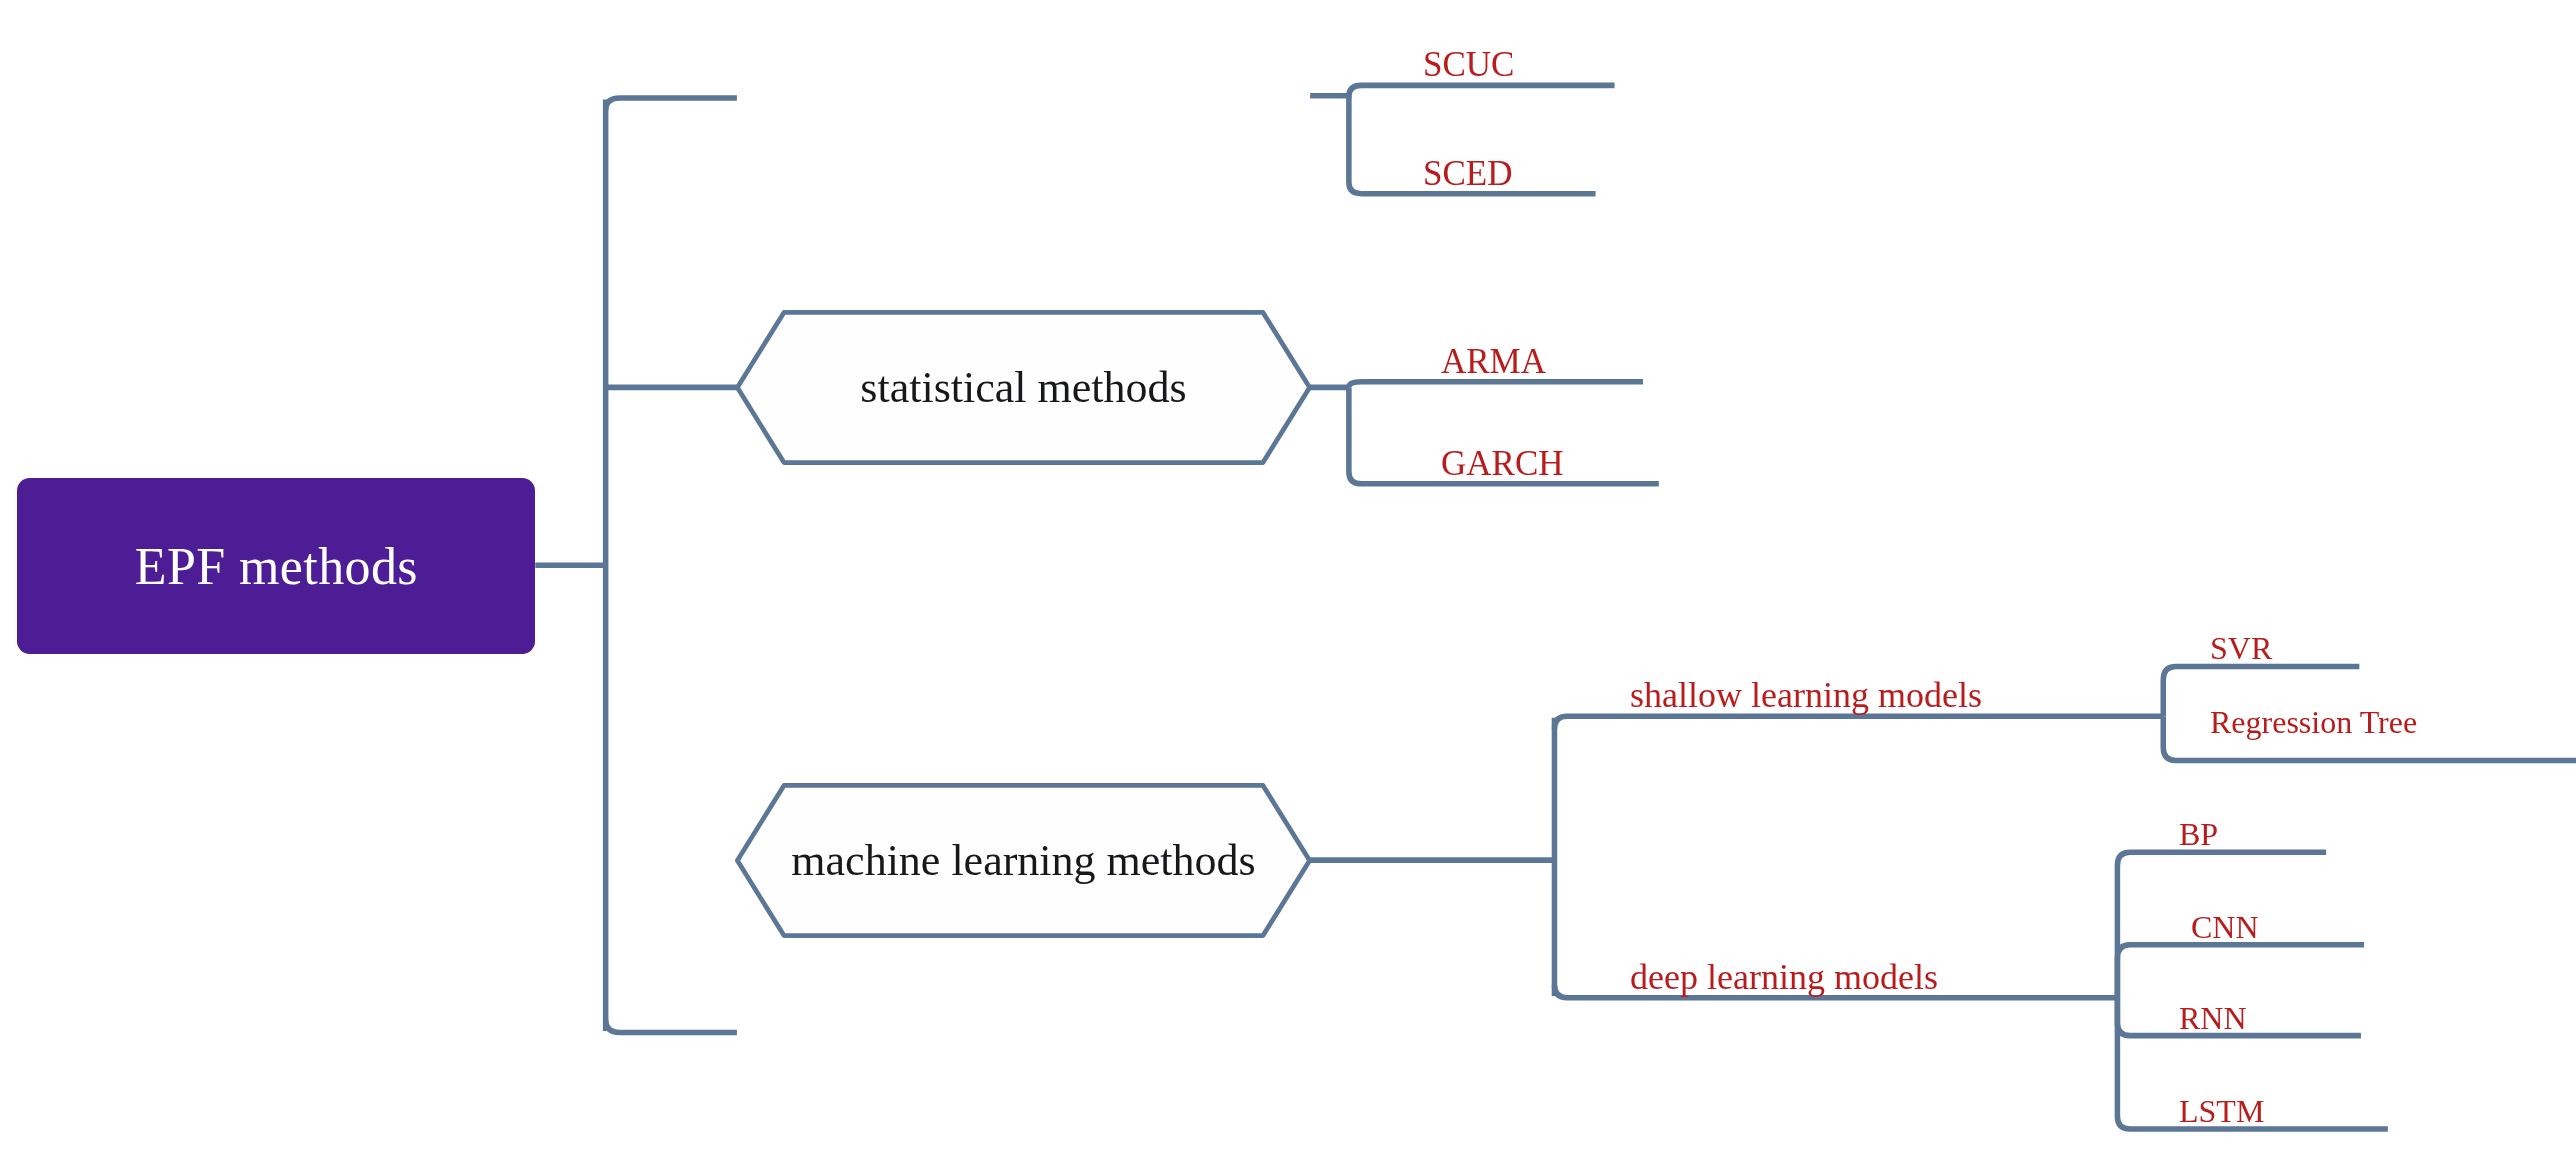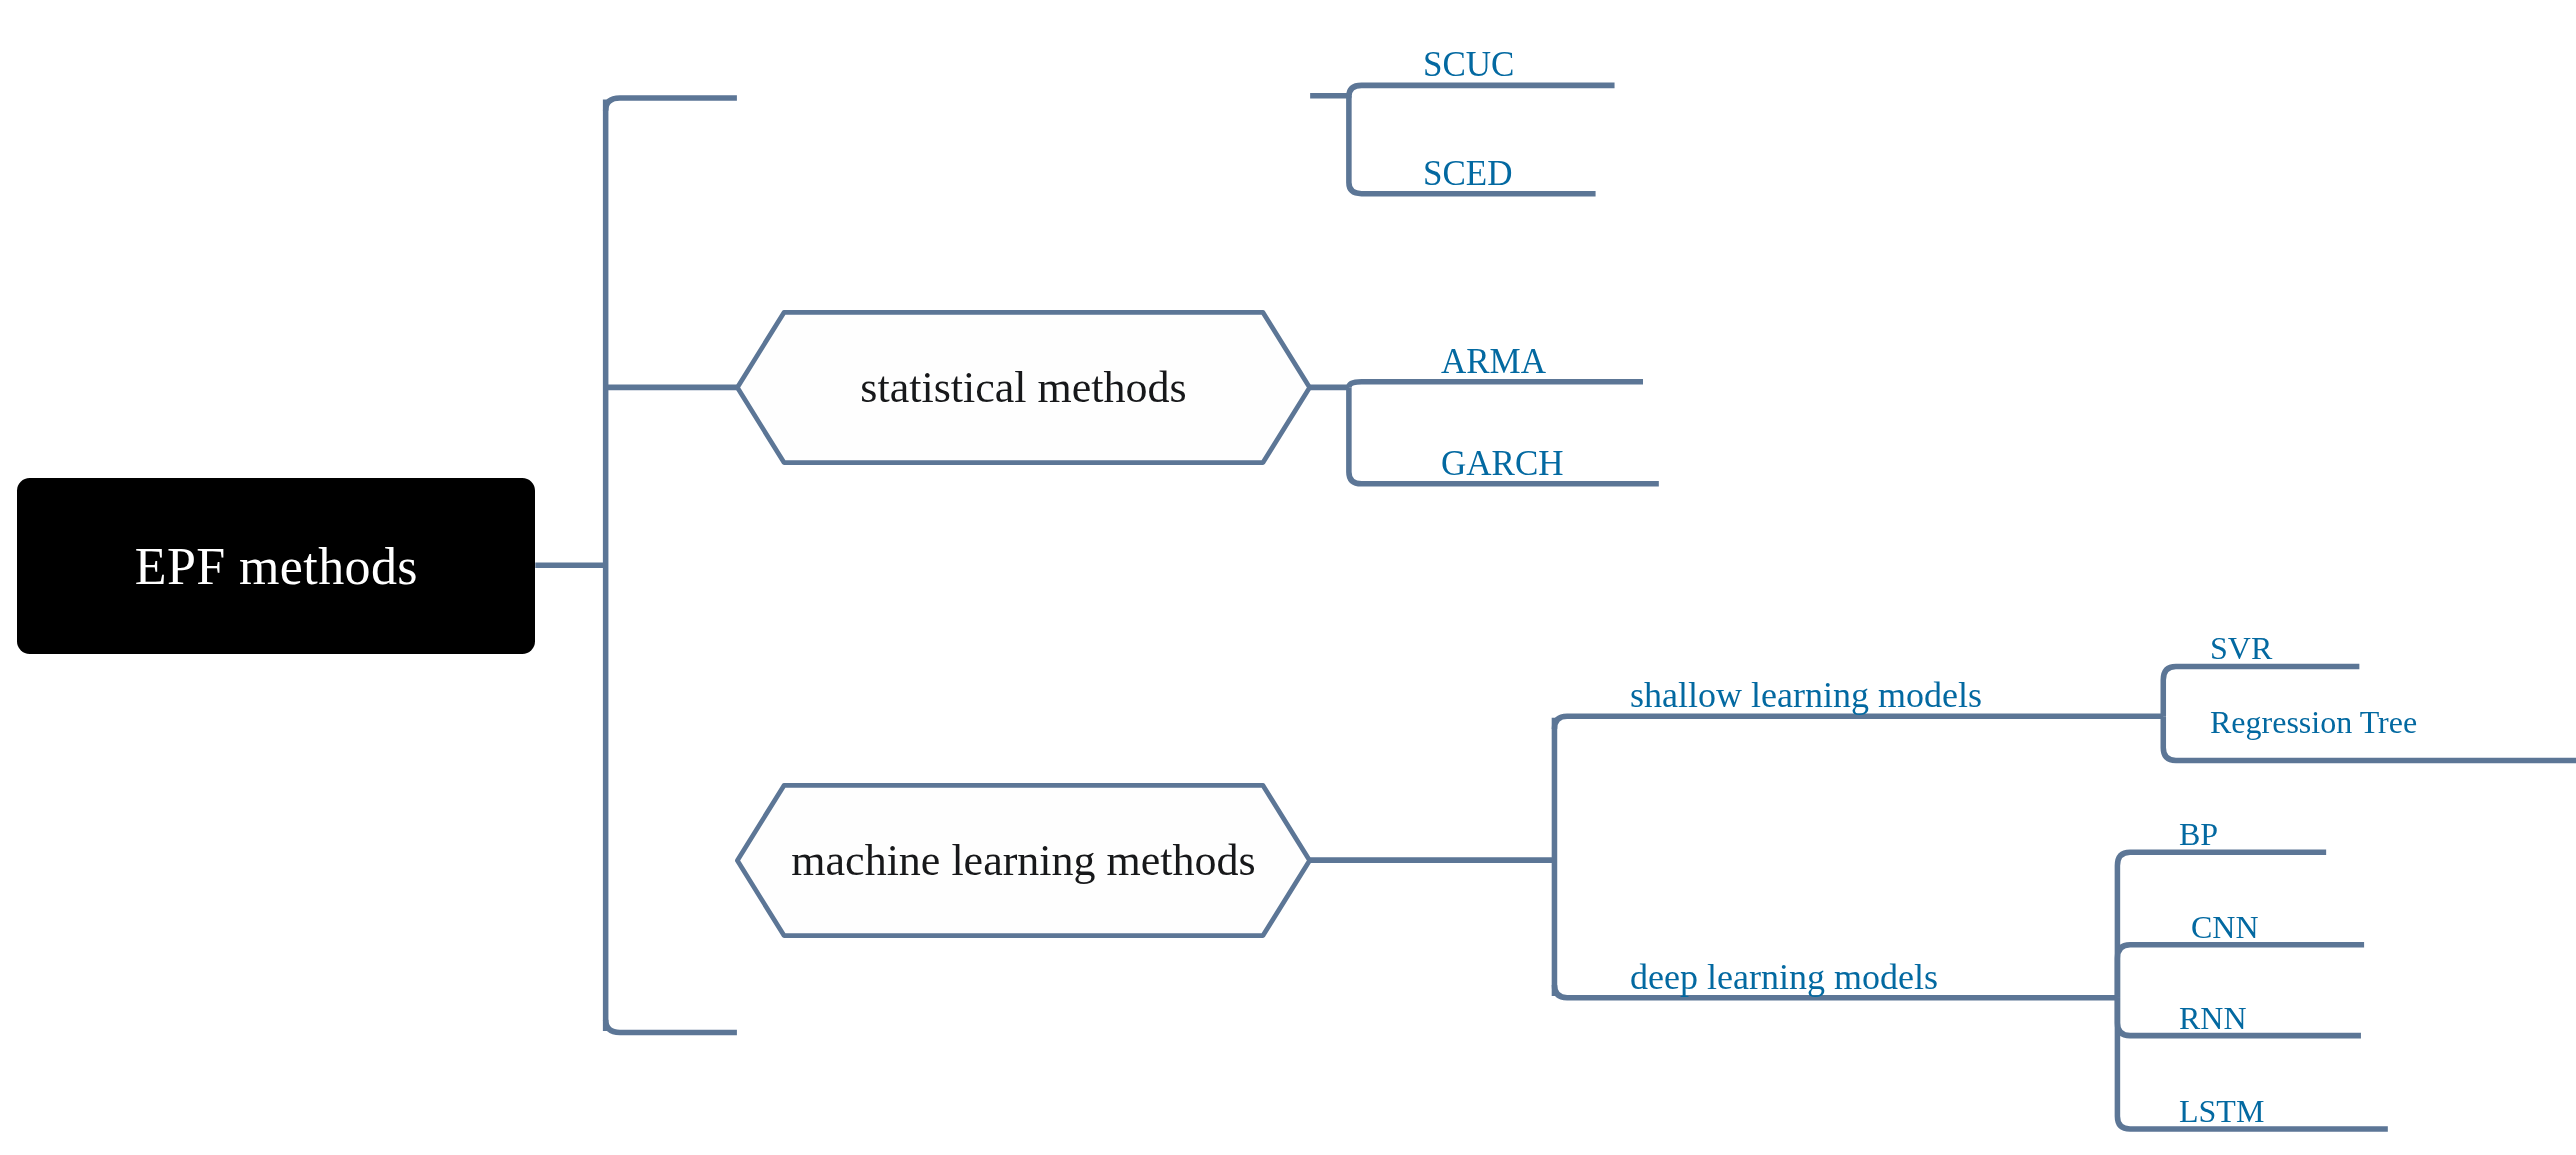--- a/index.html
+++ b/index.html
@@ -59,21 +59,21 @@
     font-size: 44px;
     color: #17181a;
     white-space: nowrap;
   }
   
   .leaf {
     position: absolute;
     display: flex;
     align-items: flex-end;
     white-space: nowrap;
-    color: #0369a1;
+    color: #b91c1c;
     line-height: 1.0;
   }
   .leaf.small   { font-size: 35px; }
   .leaf.branch  { font-size: 36px; }
   .leaf.tiny    { font-size: 32px; }
 </style>
 </head>
 <body>
 
 <div id="canvas">
@@ -110,21 +110,21 @@
       <path d="M2736,906 L2736,860 Q2736,843 2752,843 L2984,843"></path>
       <path d="M2736,906 L2736,946 Q2736,962 2752,962 L3258,962"></path>
 
       <path d="M2678,1262 L2678,1095 Q2678,1078 2694,1078 L2942,1078"></path>
       <path d="M2678,1262 L2678,1212 Q2678,1195 2694,1195 L2990,1195"></path>
       <path d="M2678,1262 L2678,1294 Q2678,1310 2694,1310 L2986,1310"></path>
       <path d="M2678,1262 L2678,1412 Q2678,1428 2694,1428 L3020,1428"></path>
     </g>
   </svg>
 
-  <div class="node root-box" style="left:17.4px; top:478px; width:518px; height:176px; background:#000000;">
+  <div class="node root-box" style="left:17.4px; top:478px; width:518px; height:176px; background:#4c1d95;">
     <span>EPF methods</span>
   </div>
 
 
   <div class="hex-wrap" style="left:735px; top:310px; width:577px; height:155px;">
     <svg width="577" height="155" viewBox="0 0 730 196">
       <polygon points="62,3 668,3 727,98 668,193 62,193 3,98" fill="#FEFEFE" stroke="#5C7696" stroke-width="6" stroke-linejoin="round"></polygon>
     </svg>
     <div class="hex-label">statistical methods</div>
   </div>

